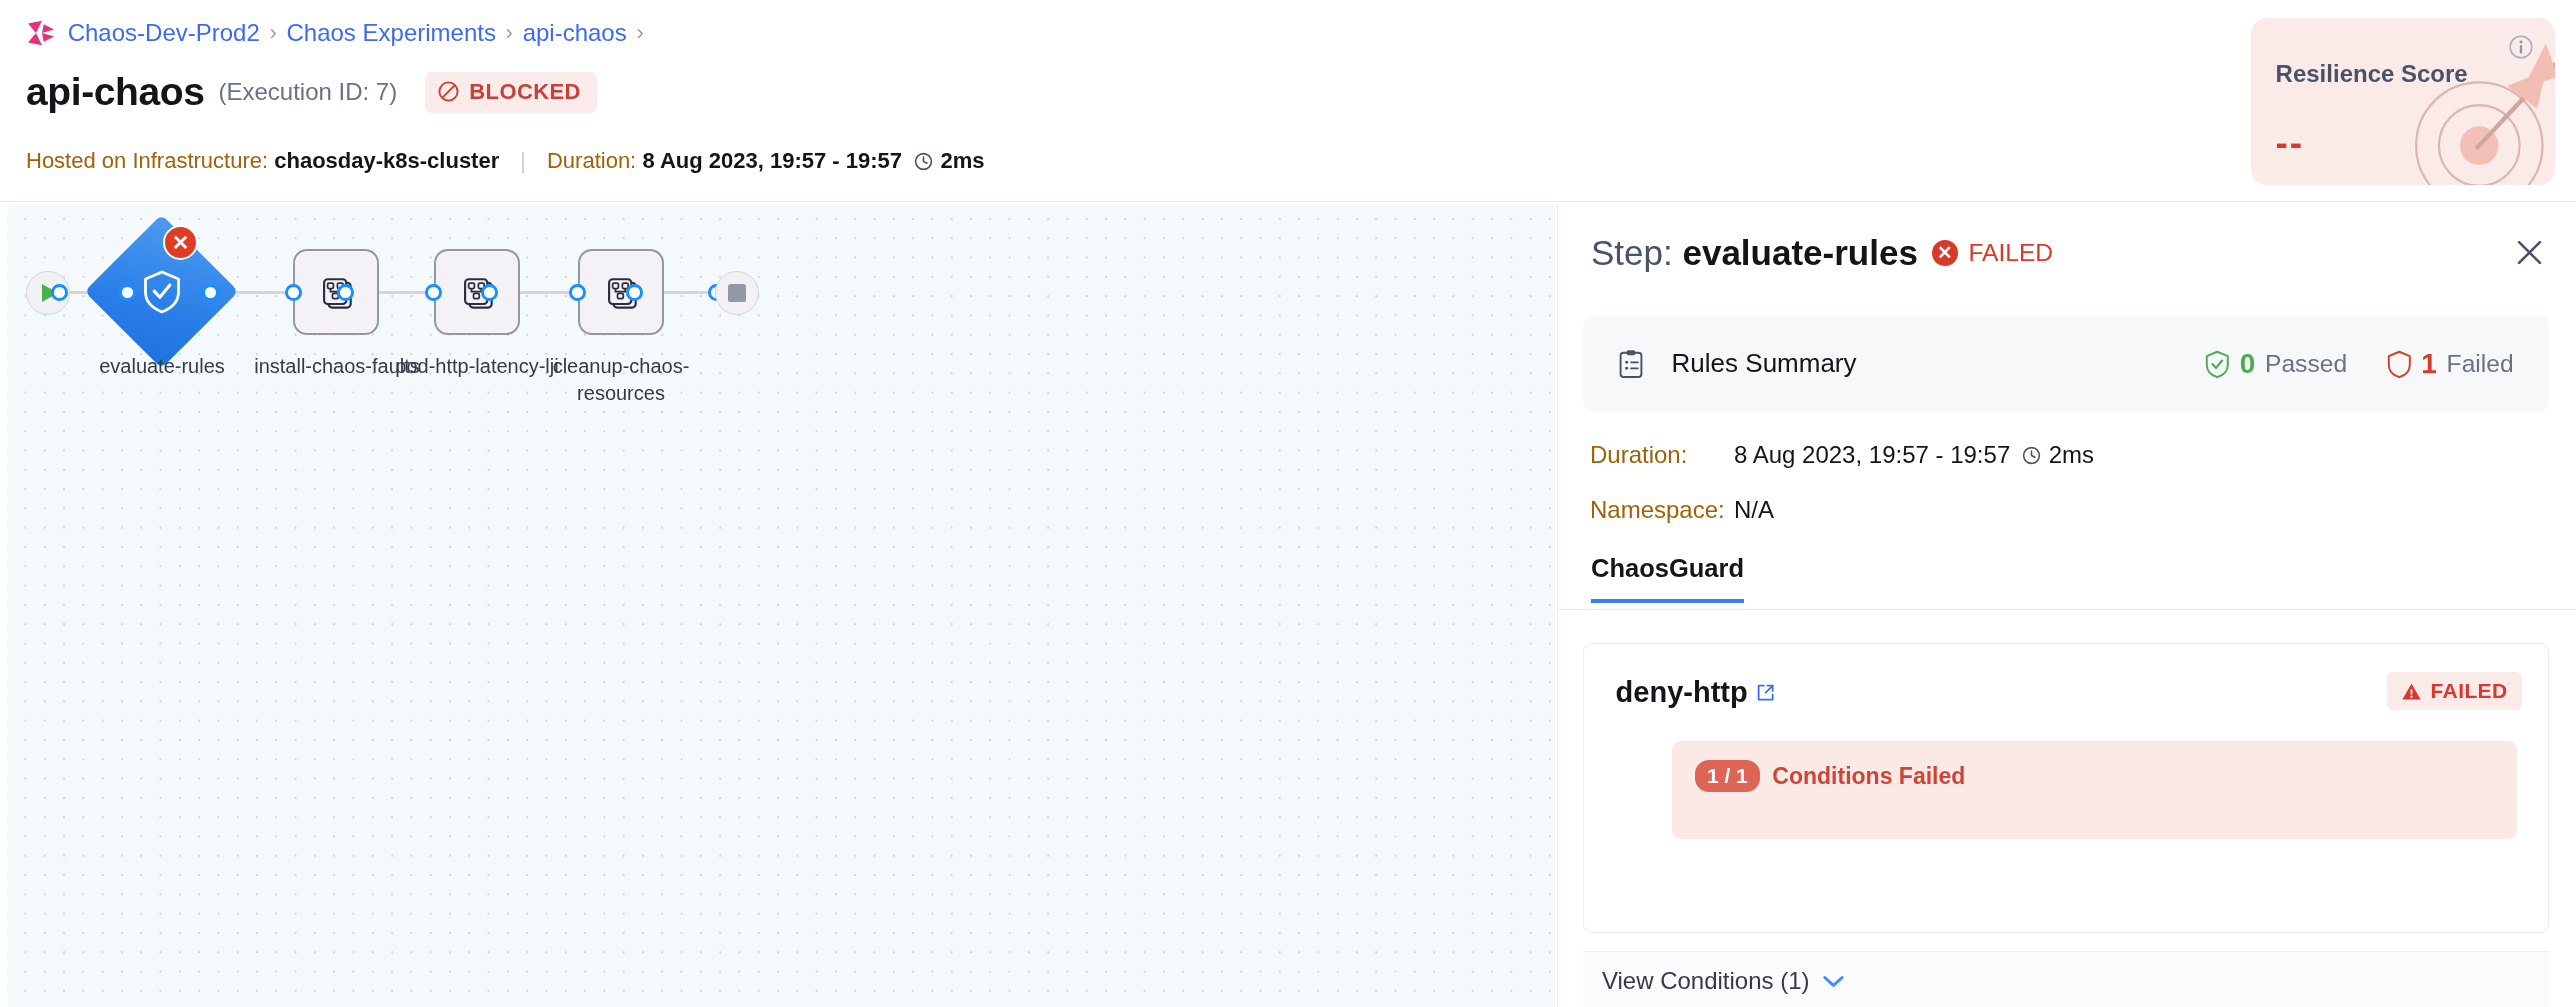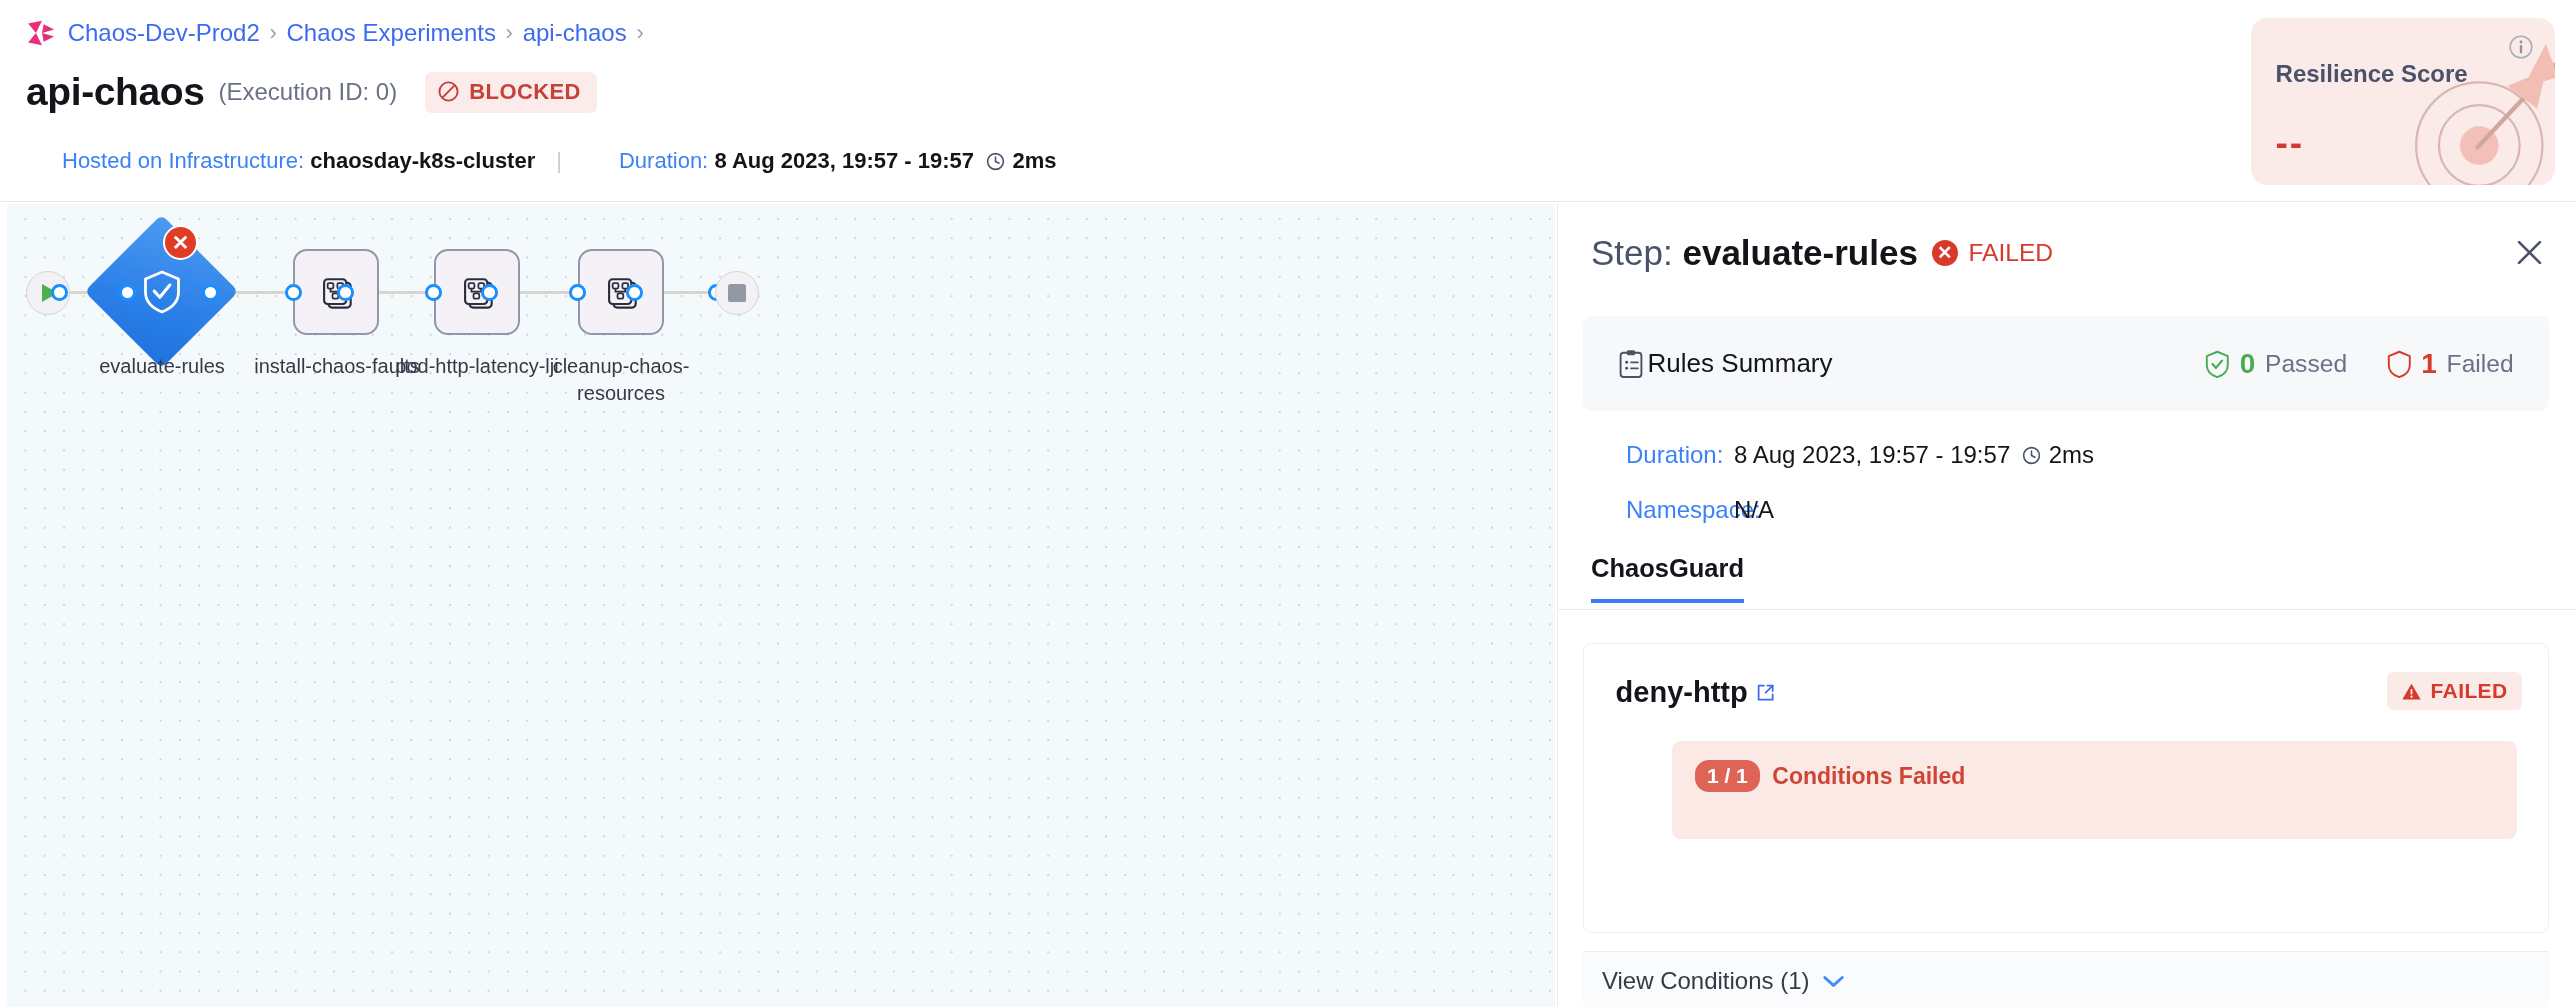--- a/index.html
+++ b/index.html
@@ -148,30 +148,30 @@
     position: absolute; right: 30px; top: 32px;
     width: 33px; height: 33px; cursor: pointer;
   }
 
   .summary-card {
     position: absolute; left: 24.6px; top: 112px;
     width: 966px; height: 95px;
     background: #f7f8fa; border-radius: 8.8px;
     display: flex; align-items: center; padding: 0 35px;
   }
-  .sum-left { display: flex; align-items: center; gap: 4px; }
+  .sum-left { display: flex; align-items: center; gap: 28px; }
   .sum-label { font-size: 26px; color: #14151a; }
   .sum-right { margin-left: auto; display: flex; align-items: center; gap: 40px; }
   .sum-stat { display: flex; align-items: center; gap: 9.7px; font-size: 24.6px; color: #6b7185; }
   .stat-num { font-size: 28px; font-weight: bold; }
   .num-pass { color: #4aab53; }
   .num-fail { color: #d83a2a; }
 
   .kv { position: absolute; font-size: 24px; }
-  .kv-key { color: #3b82f6; margin-left: 36px; }
+  .kv-key { color: #a16207; }
   .kv-val { color: #14151a; }
 
   .tabs {
     position: absolute; left: 0; top: 343px; width: 100%; height: 63px;
     border-bottom: 1.8px solid #e9ebef;
   }
   .tab {
     position: absolute; left: 33px; top: 7px;
     font-size: 25.5px; font-weight: bold; color: #14151a;
     padding-bottom: 16px; cursor: pointer;
@@ -233,21 +233,21 @@
     <span class="bc-link">Chaos-Dev-Prod2</span>
     <span class="bc-sep">›</span>
     <span class="bc-link">Chaos Experiments</span>
     <span class="bc-sep">›</span>
     <span class="bc-link">api-chaos</span>
     <span class="bc-sep">›</span>
   </div>
 
   <div class="title-row">
     <span class="exp-title">api-chaos</span>
-    <span class="exec-id">(Execution ID: 0)</span>
+    <span class="exec-id">(Execution ID: 7)</span>
     <span class="blocked-badge">
       <svg class="ban-icon" viewBox="0 0 24 24">
         <circle cx="12" cy="12" r="9.5" fill="none" stroke="#c7413b" stroke-width="2"></circle>
         <line x1="5.6" y1="18.4" x2="18.4" y2="5.6" stroke="#c7413b" stroke-width="2"></line>
       </svg>
       <span>BLOCKED</span>
     </span>
   </div>
 
   <div class="meta-row">

